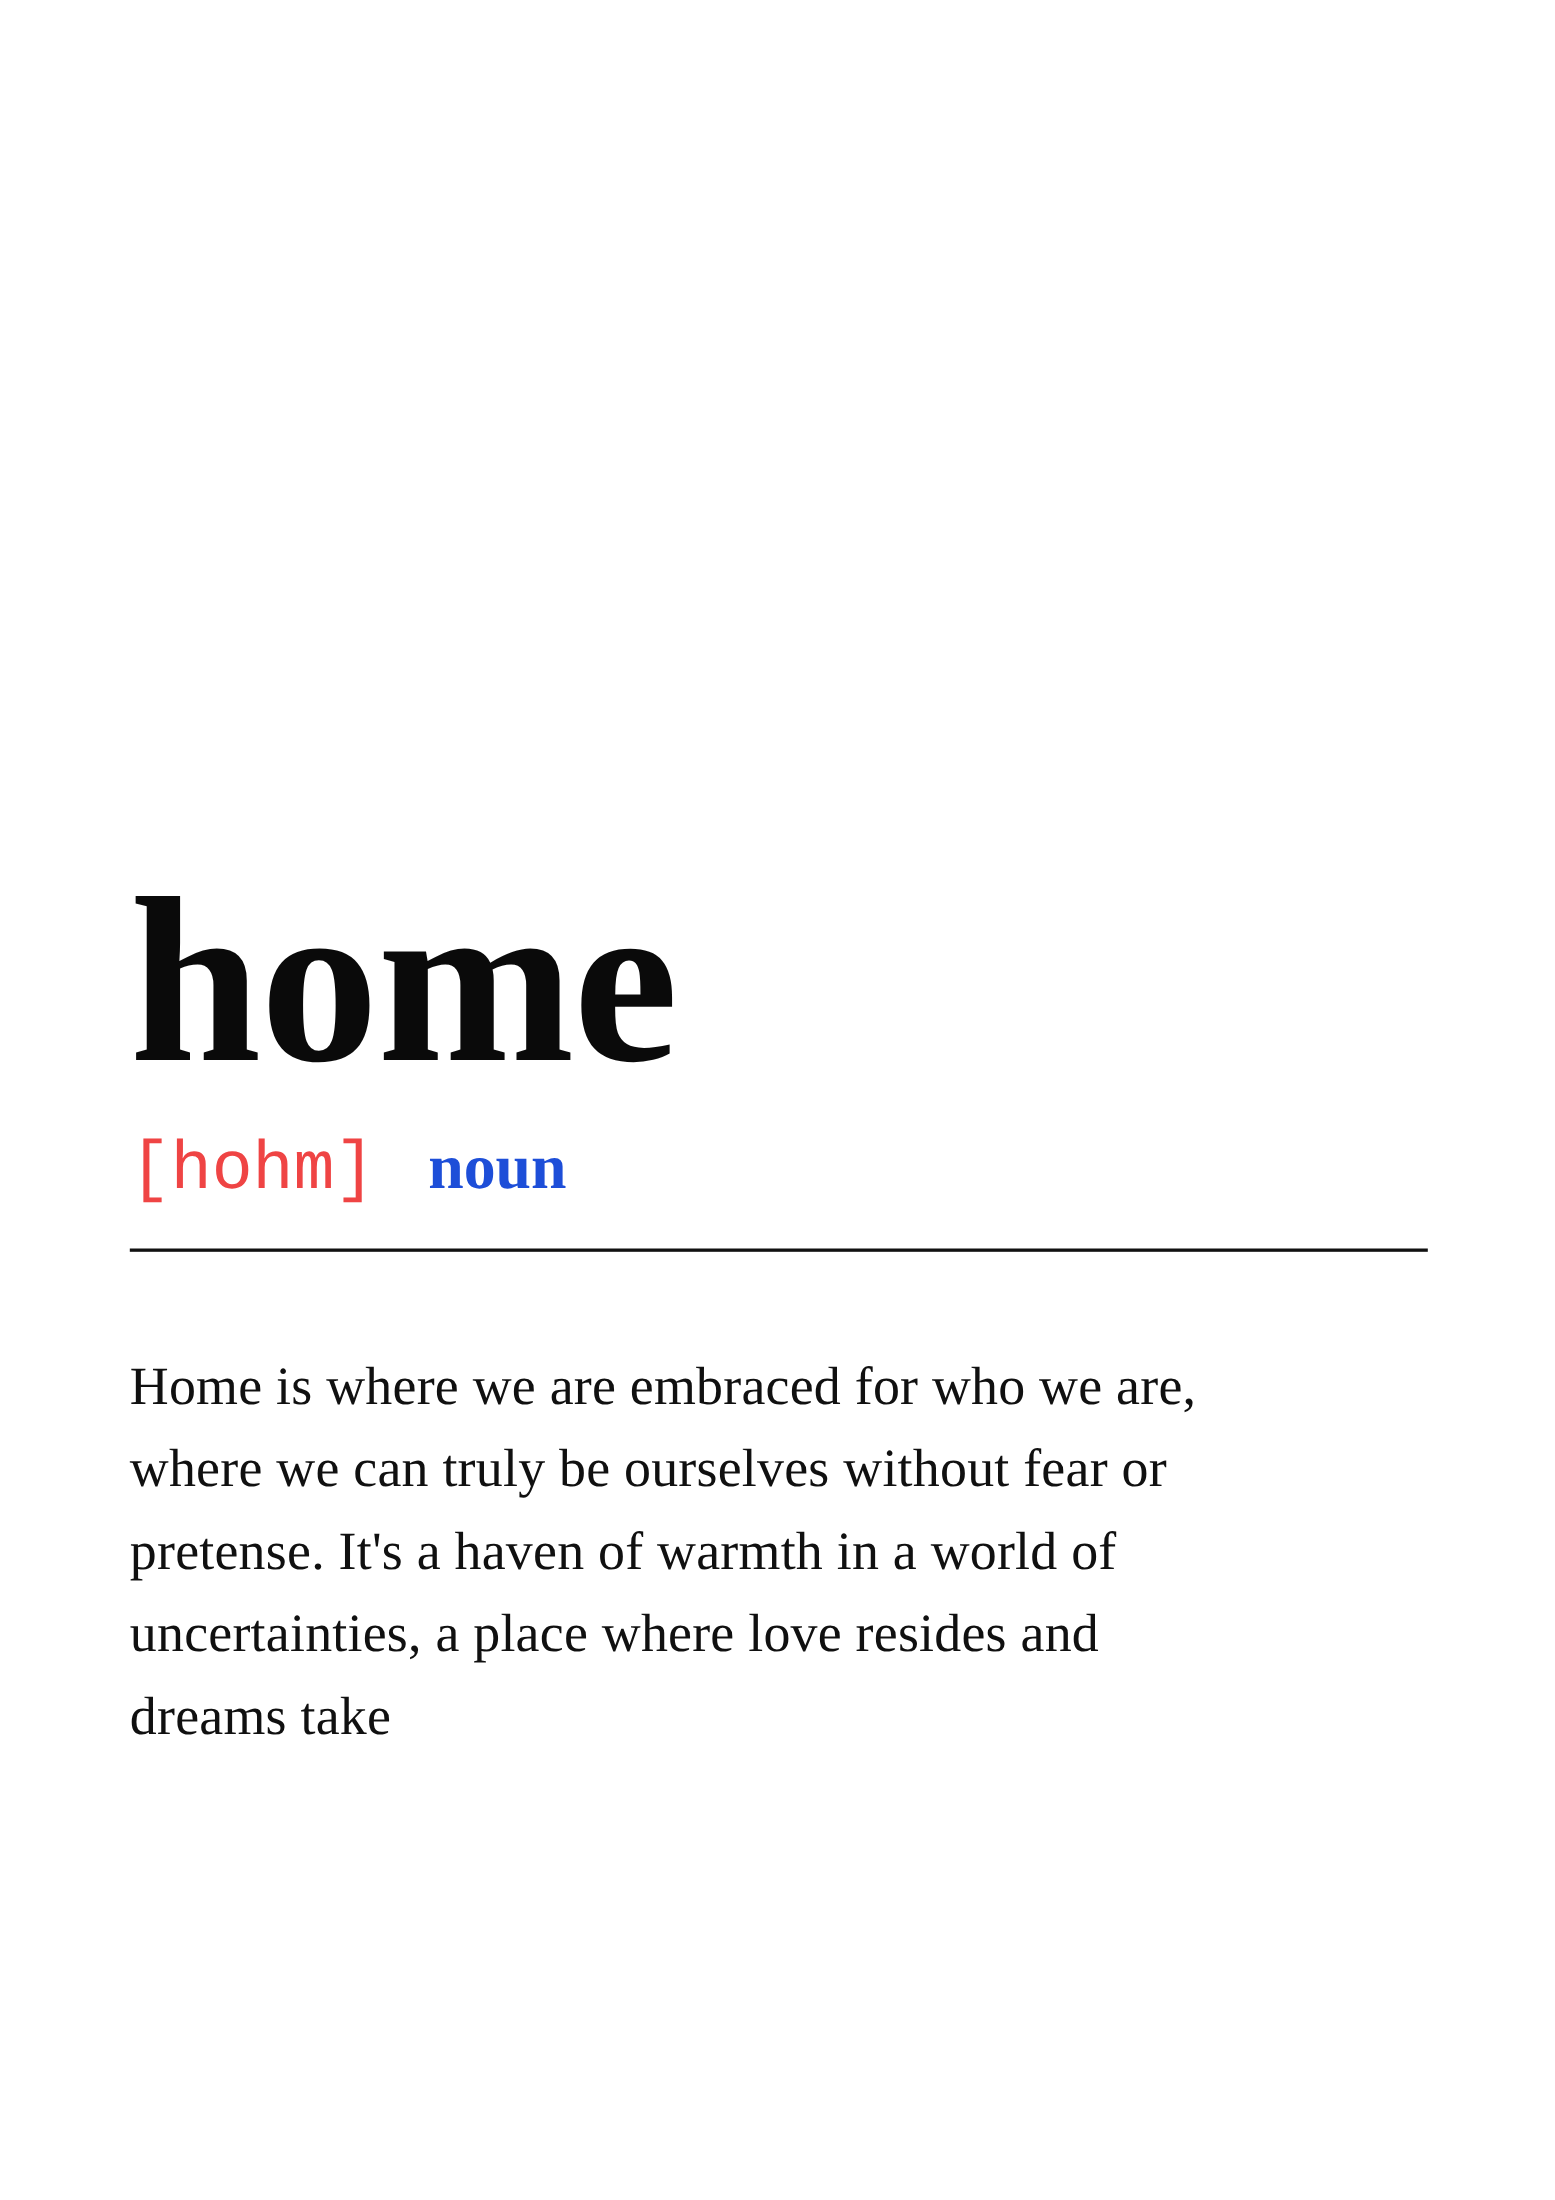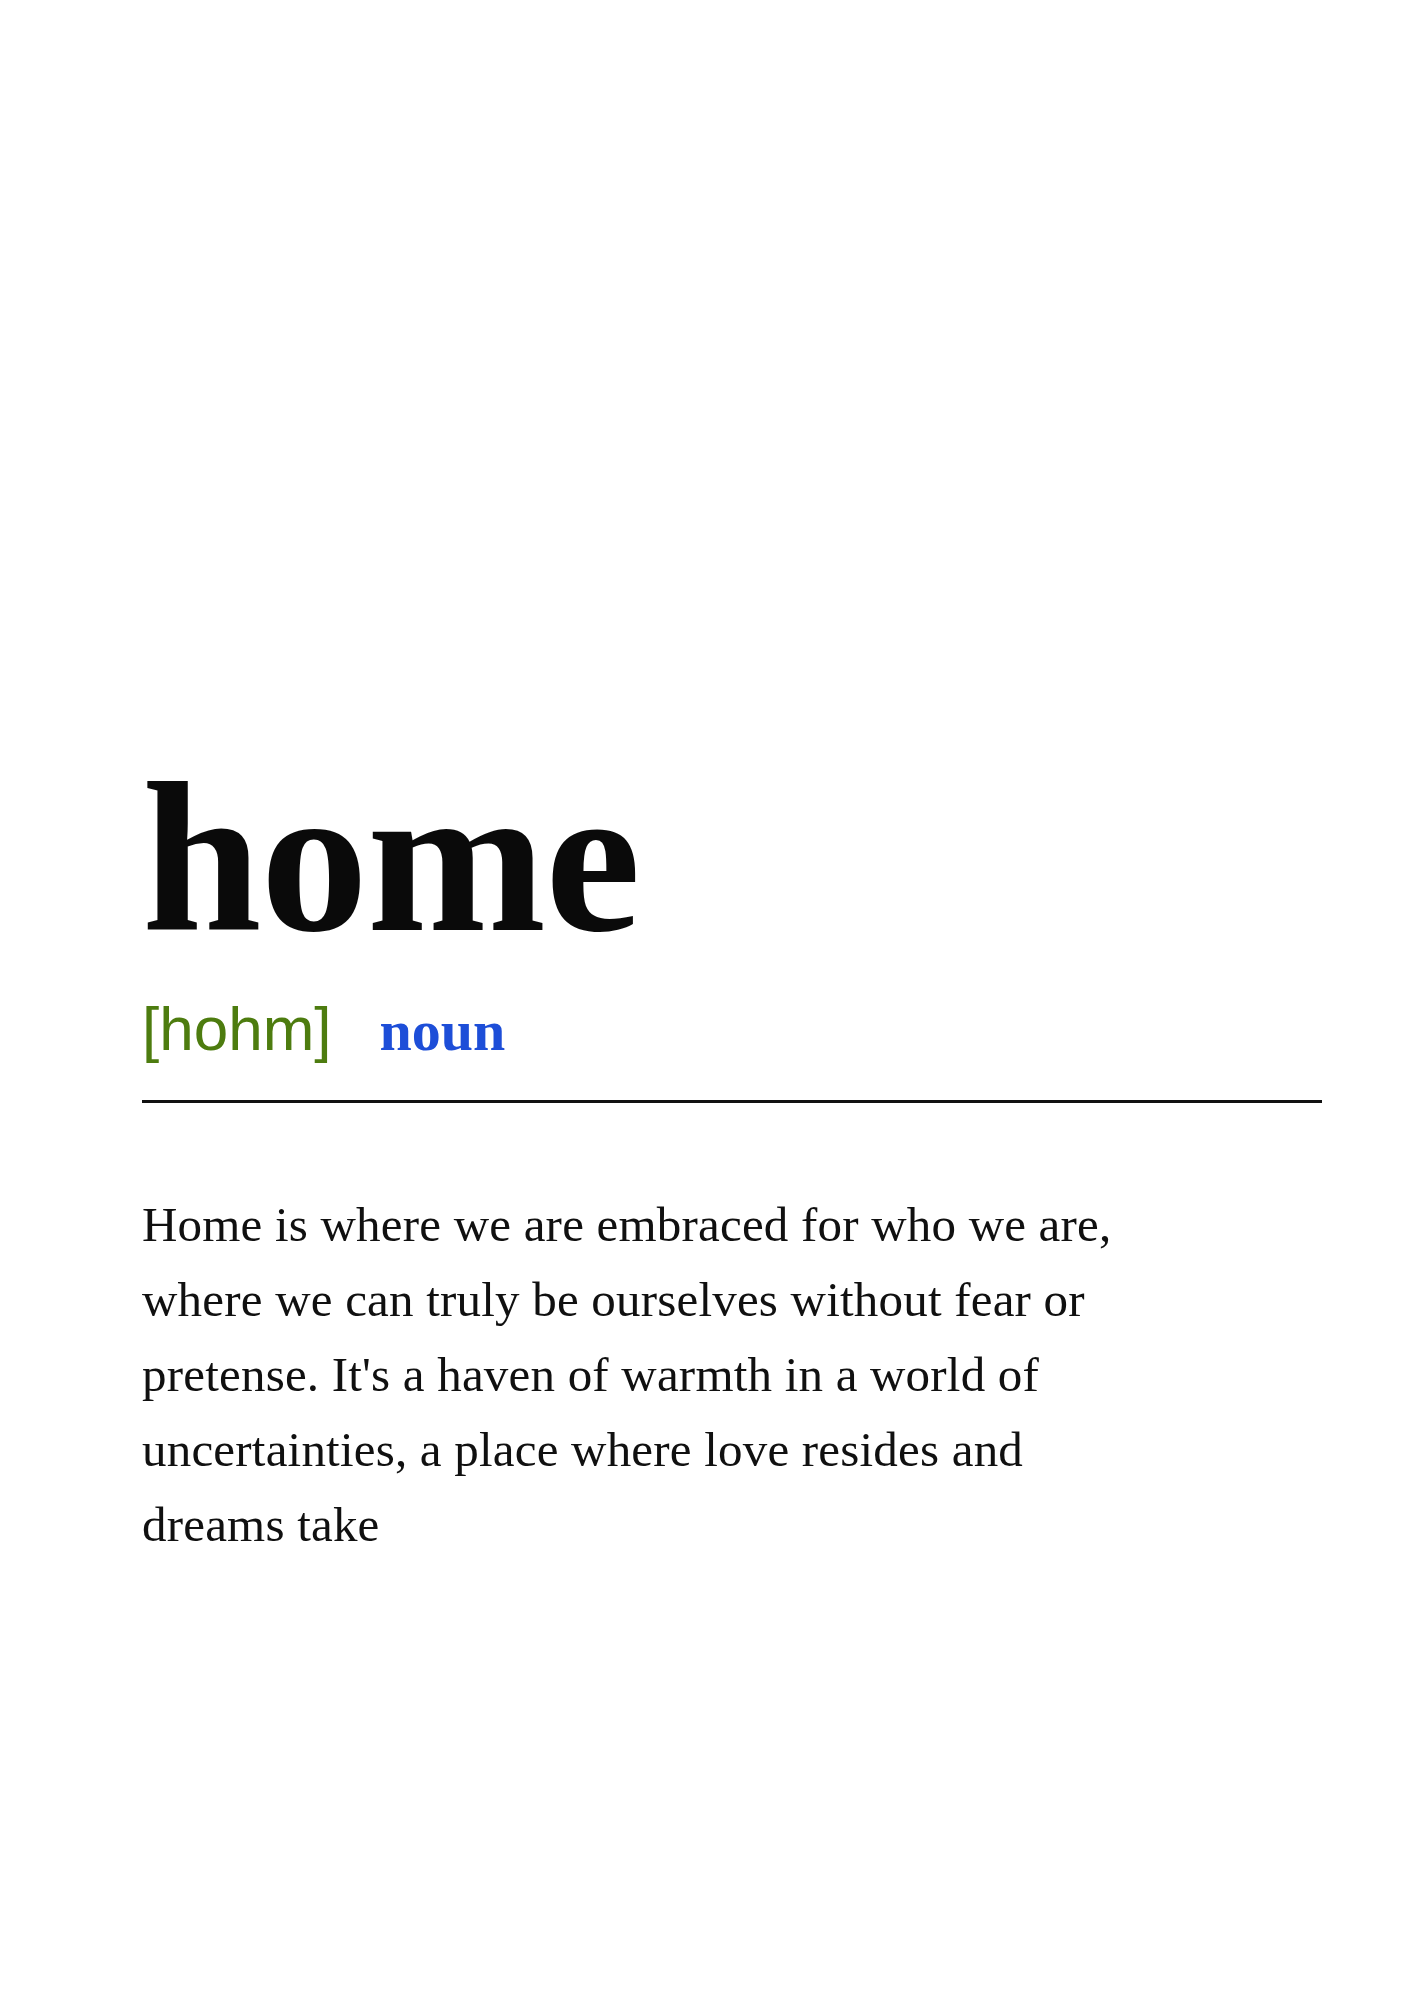--- a/index.html
+++ b/index.html
@@ -18,23 +18,22 @@
 
   .poster {
     position: absolute;
     inset: 0;
     background: #ffffff;
   }
 
   .content {
     position: absolute;
     left: 118px;
-    top: 756px;
+    top: 790px;
     width: 1180px;
-    margin-left: 24px;
   }
 
   .word {
     font-family: "Liberation Serif", serif;
     font-weight: 700;
     font-size: 215px;
     line-height: 0.95;
     letter-spacing: -1px;
     color: #0a0a0a;
     margin: 0;
@@ -43,25 +42,25 @@
 
   .pron-row {
     margin-top: 38px;
     display: flex;
     align-items: baseline;
     gap: 48px;
     white-space: nowrap;
   }
 
   .pronunciation {
-    font-family: Liberation Sans, sans-serif;
+    font-family: Liberation Mono, monospace;
     font-weight: 400;
     font-size: 62px;
     line-height: 1;
-    color: #4d7c0f;
+    color: #ef4444;
   }
 
   .part-of-speech {
     font-family: "Liberation Serif", serif;
     font-weight: 700;
     font-size: 58px;
     line-height: 1;
     color: #1d4ed8;
   }
 

